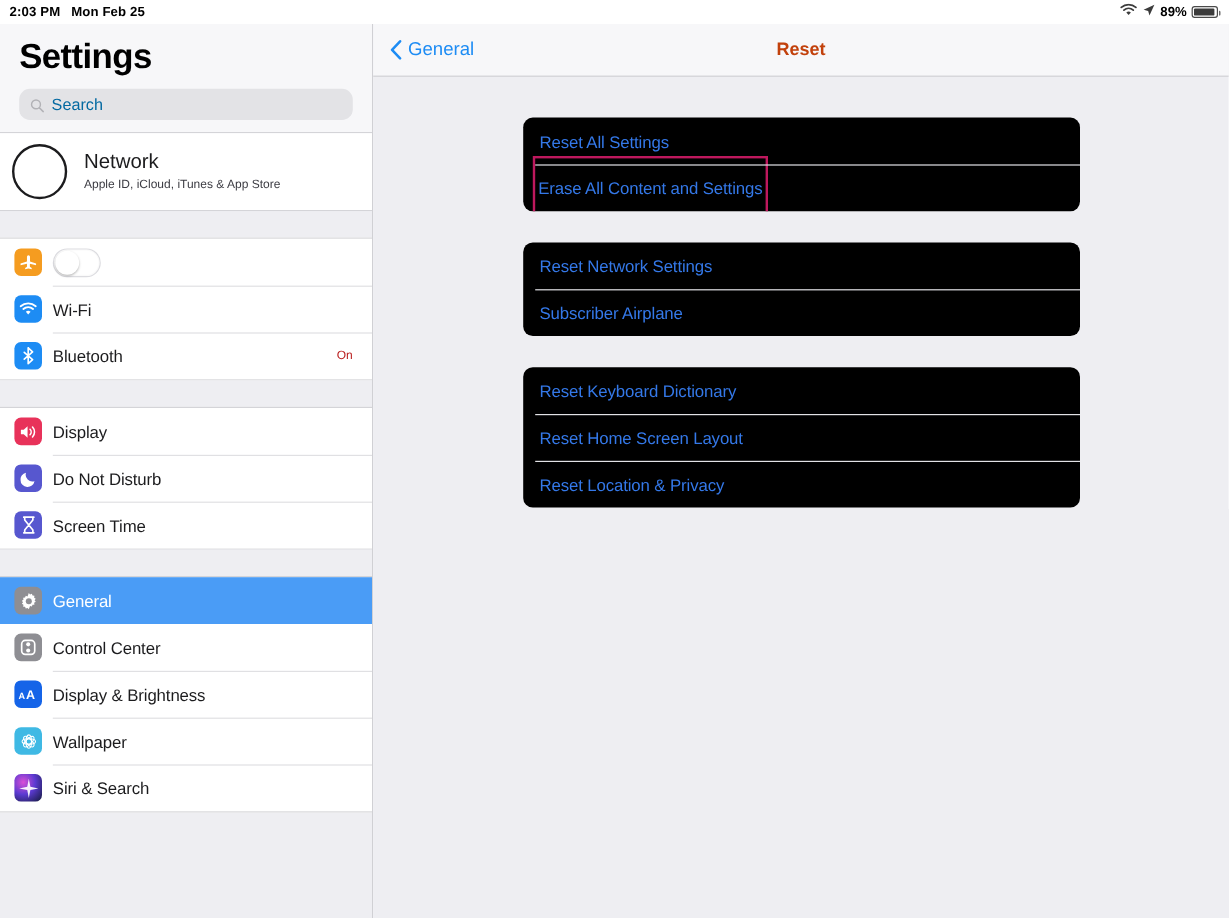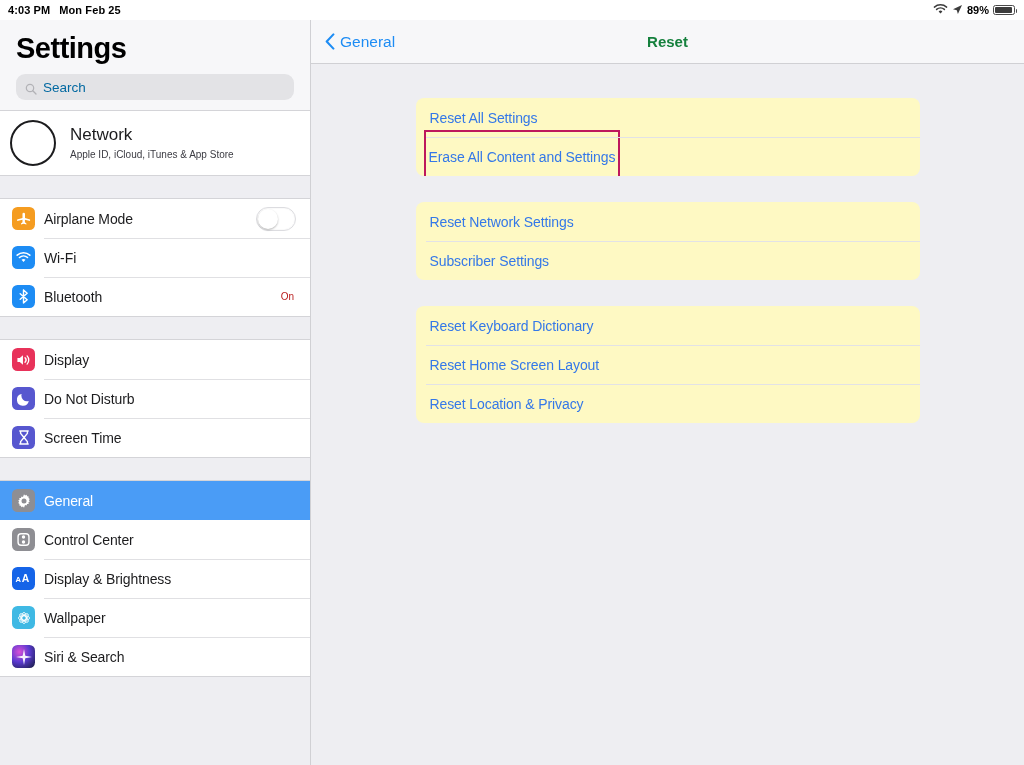--- a/index.html
+++ b/index.html
@@ -120,27 +120,27 @@
   .detail { flex: 1; display: flex; flex-direction: column; background: #eeeef2; min-width: 0; }
   .navbar {
     height: 44px; flex: 0 0 44px; background: #f7f7f9;
     border-bottom: 1px solid #d0d0d4;
     display: flex; align-items: center; position: relative; padding: 0 14px;
   }
   .back { display: flex; align-items: center; gap: 5px; color: #1d8cf4; font-size: 15.5px; cursor: pointer; }
   .back .chev { width: 10px; height: 17px; flex: 0 0 10px; }
   .nav-title {
     position: absolute; left: 0; right: 0; text-align: center;
-    font-size: 15px; font-weight: bold; color: #15803d; pointer-events: none;
+    font-size: 15px; font-weight: bold; color: #c2410c; pointer-events: none;
   }
 
   .content { flex: 1; overflow: hidden; padding: 34px 0 0 0; }
   .card {
-    background: #fef9c3; border-radius: 8px;
-    margin: 0 auto 26px auto; width: 504px;
+    background: #000000; border-radius: 8px;
+    margin: 0 auto 26px auto; width: 464px;
     overflow: hidden;
   }
   .card-row {
     height: 39px; display: flex; align-items: center;
     padding: 0 0 0 10px; position: relative;
     font-size: 14px; color: #3478e8; letter-spacing: -0.1px; cursor: pointer;
   }
   .card-row + .card-row::before {
     content: ""; position: absolute; left: 10px; right: 0; top: 0; height: 1px; background: #e2e2e6;
   }
@@ -152,21 +152,21 @@
     min-width: 191px;
   }
 </style>
 </head>
 <body>
 
 <div class="device">
 
   <div class="statusbar">
     <div class="sb-left">
-      <span class="sb-time">4:03 PM</span>
+      <span class="sb-time">2:03 PM</span>
       <span class="sb-date">Mon Feb 25</span>
     </div>
     <div class="sb-right">
       <span>
         <svg width="15" height="11" viewBox="0 0 15 11">
           <path d="M7.5 9.6 L5.6 7.4 a3 3 0 0 1 3.8 0 Z" fill="#3c3c3c"></path>
           <path d="M3.6 5.4 a6 6 0 0 1 7.8 0" stroke="#3c3c3c" stroke-width="1.5" fill="none" stroke-linecap="round"></path>
           <path d="M1.4 3.1 a9.3 9.3 0 0 1 12.2 0" stroke="#3c3c3c" stroke-width="1.5" fill="none" stroke-linecap="round"></path>
         </svg>
       </span>
@@ -217,21 +217,20 @@
         <div class="gap"></div>
 
         <div class="group">
 
           <div class="row">
             <span class="ic airplane">
               <svg width="15" height="15" viewBox="0 0 16 16">
                 <path d="M15 9.1 L9.6 7.4 V3.2 a1.35 1.35 0 0 0-2.7 0 v4.2 L1.2 9.1 v1.6 l5.7-1.3 v2.7 l-1.6 1.1 v1.1 l2.9-.7 2.9.7 v-1.1 l-1.6-1.1 V9.4 l5.5 1.3 Z" fill="#fff"></path>
               </svg>
             </span>
-            <span class="lbl">Airplane Mode</span>
             <span class="toggle">
                 <i></i>
               </span>
           </div>
 
           <div class="row">
             <span class="ic wifi">
               <svg width="15" height="13" viewBox="0 0 16 13">
                 <path d="M8 11.3 L5.9 8.9 a3.3 3.3 0 0 1 4.2 0 Z" fill="#fff"></path>
                 <path d="M3.7 6.5 a6.6 6.6 0 0 1 8.6 0" stroke="#fff" stroke-width="1.7" fill="none" stroke-linecap="round"></path>
@@ -373,21 +372,21 @@
           <div class="card-row highlighted">
             <span class="txt">Erase All Content and Settings</span>
           </div>
         </div>
 
         <div class="card">
           <div class="card-row">
             <span class="txt">Reset Network Settings</span>
           </div>
           <div class="card-row">
-            <span class="txt">Subscriber Settings</span>
+            <span class="txt">Subscriber Airplane</span>
           </div>
         </div>
 
         <div class="card">
           <div class="card-row">
             <span class="txt">Reset Keyboard Dictionary</span>
           </div>
           <div class="card-row">
             <span class="txt">Reset Home Screen Layout</span>
           </div>

